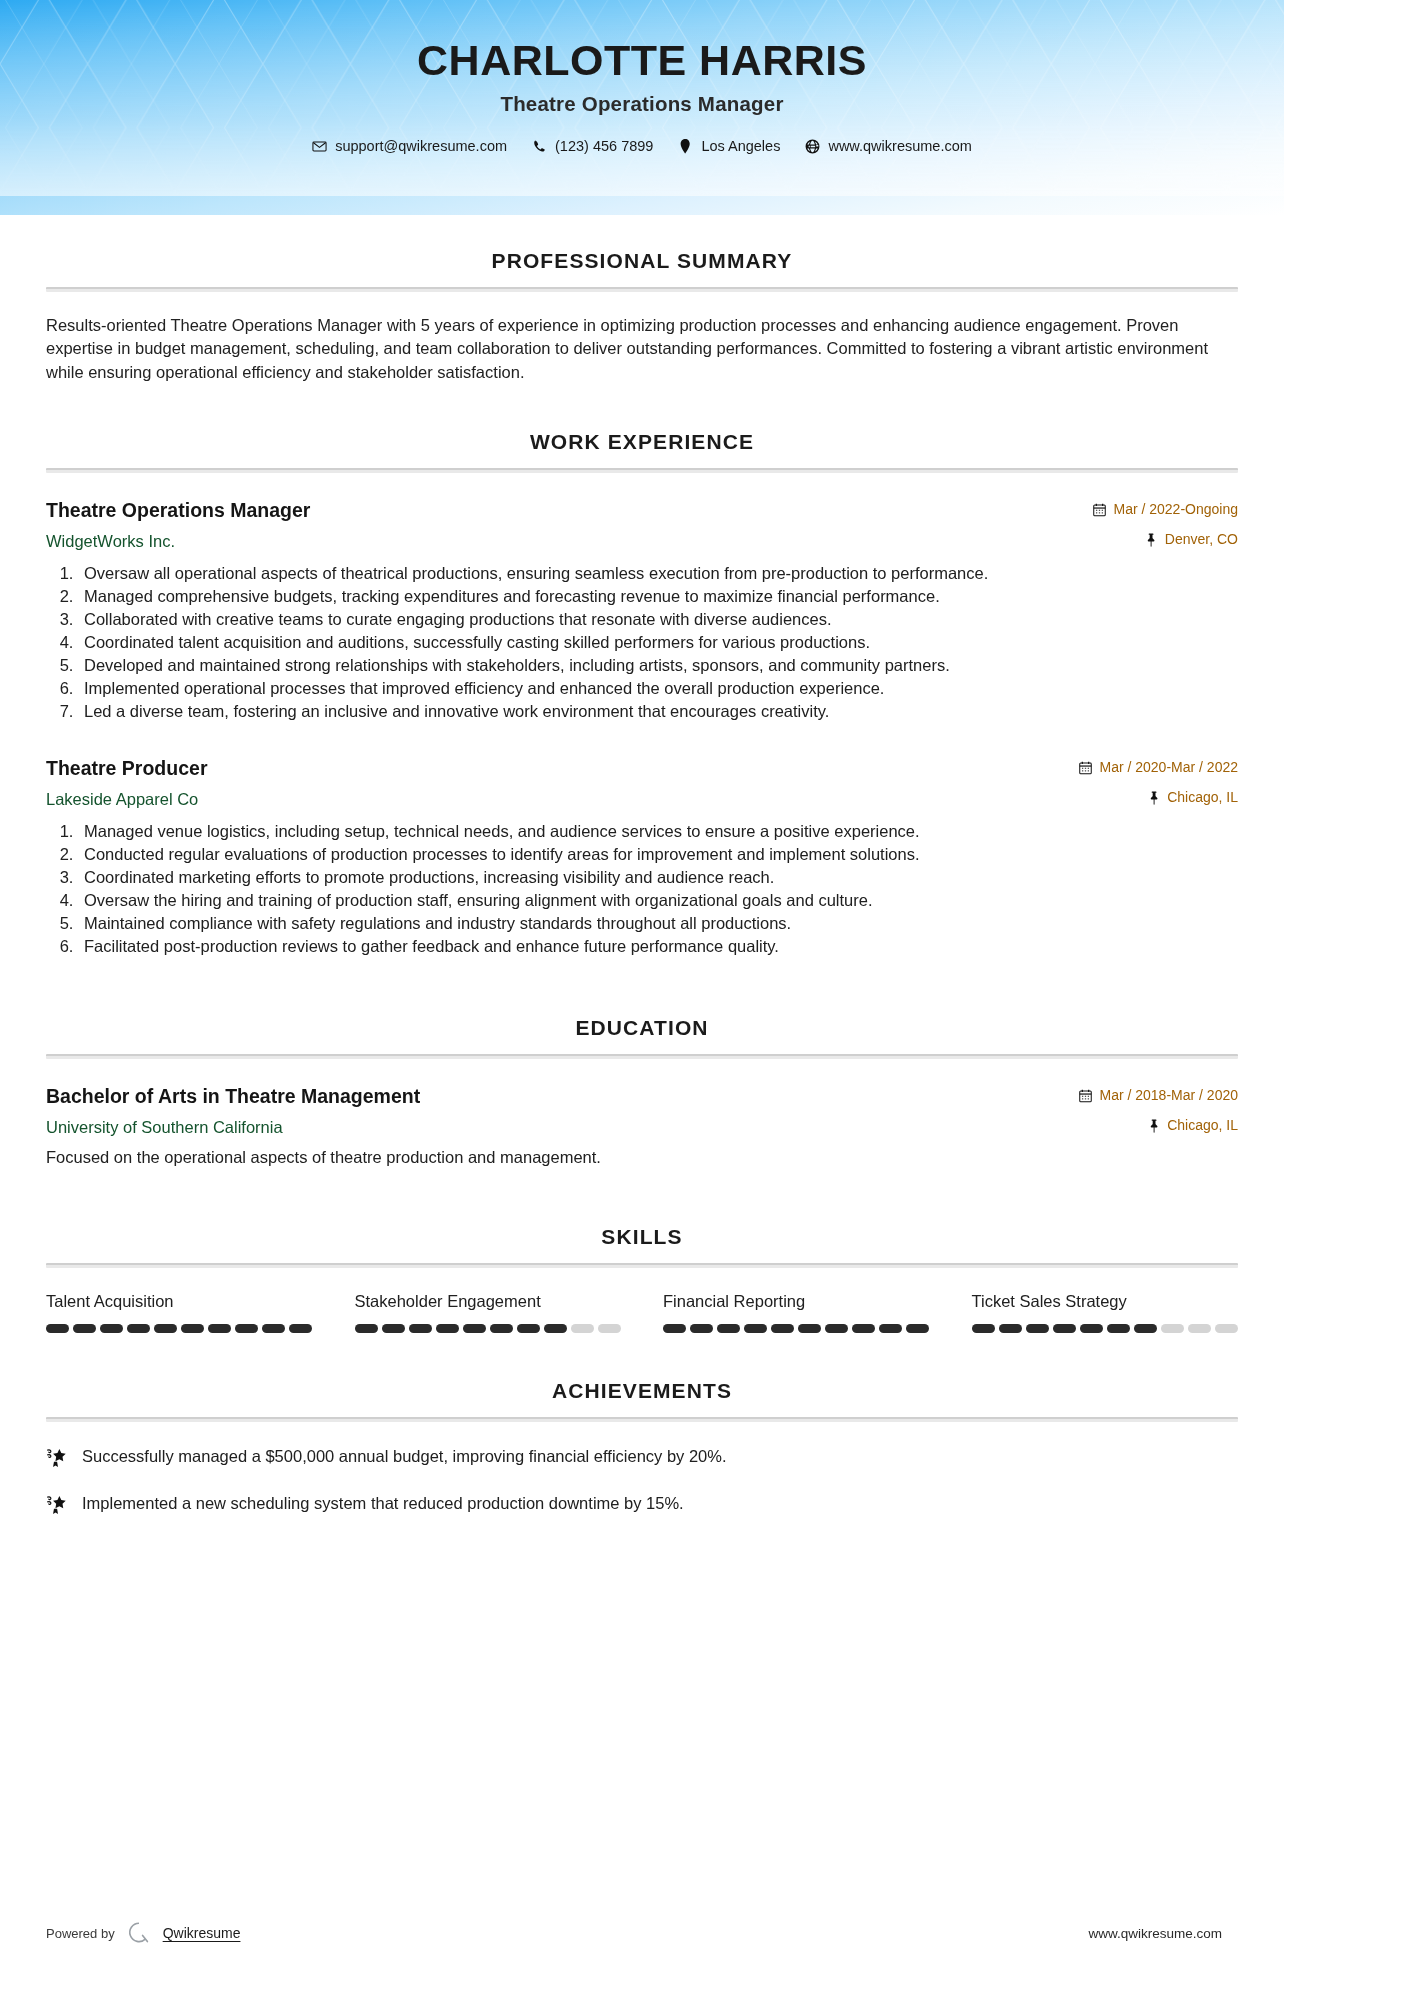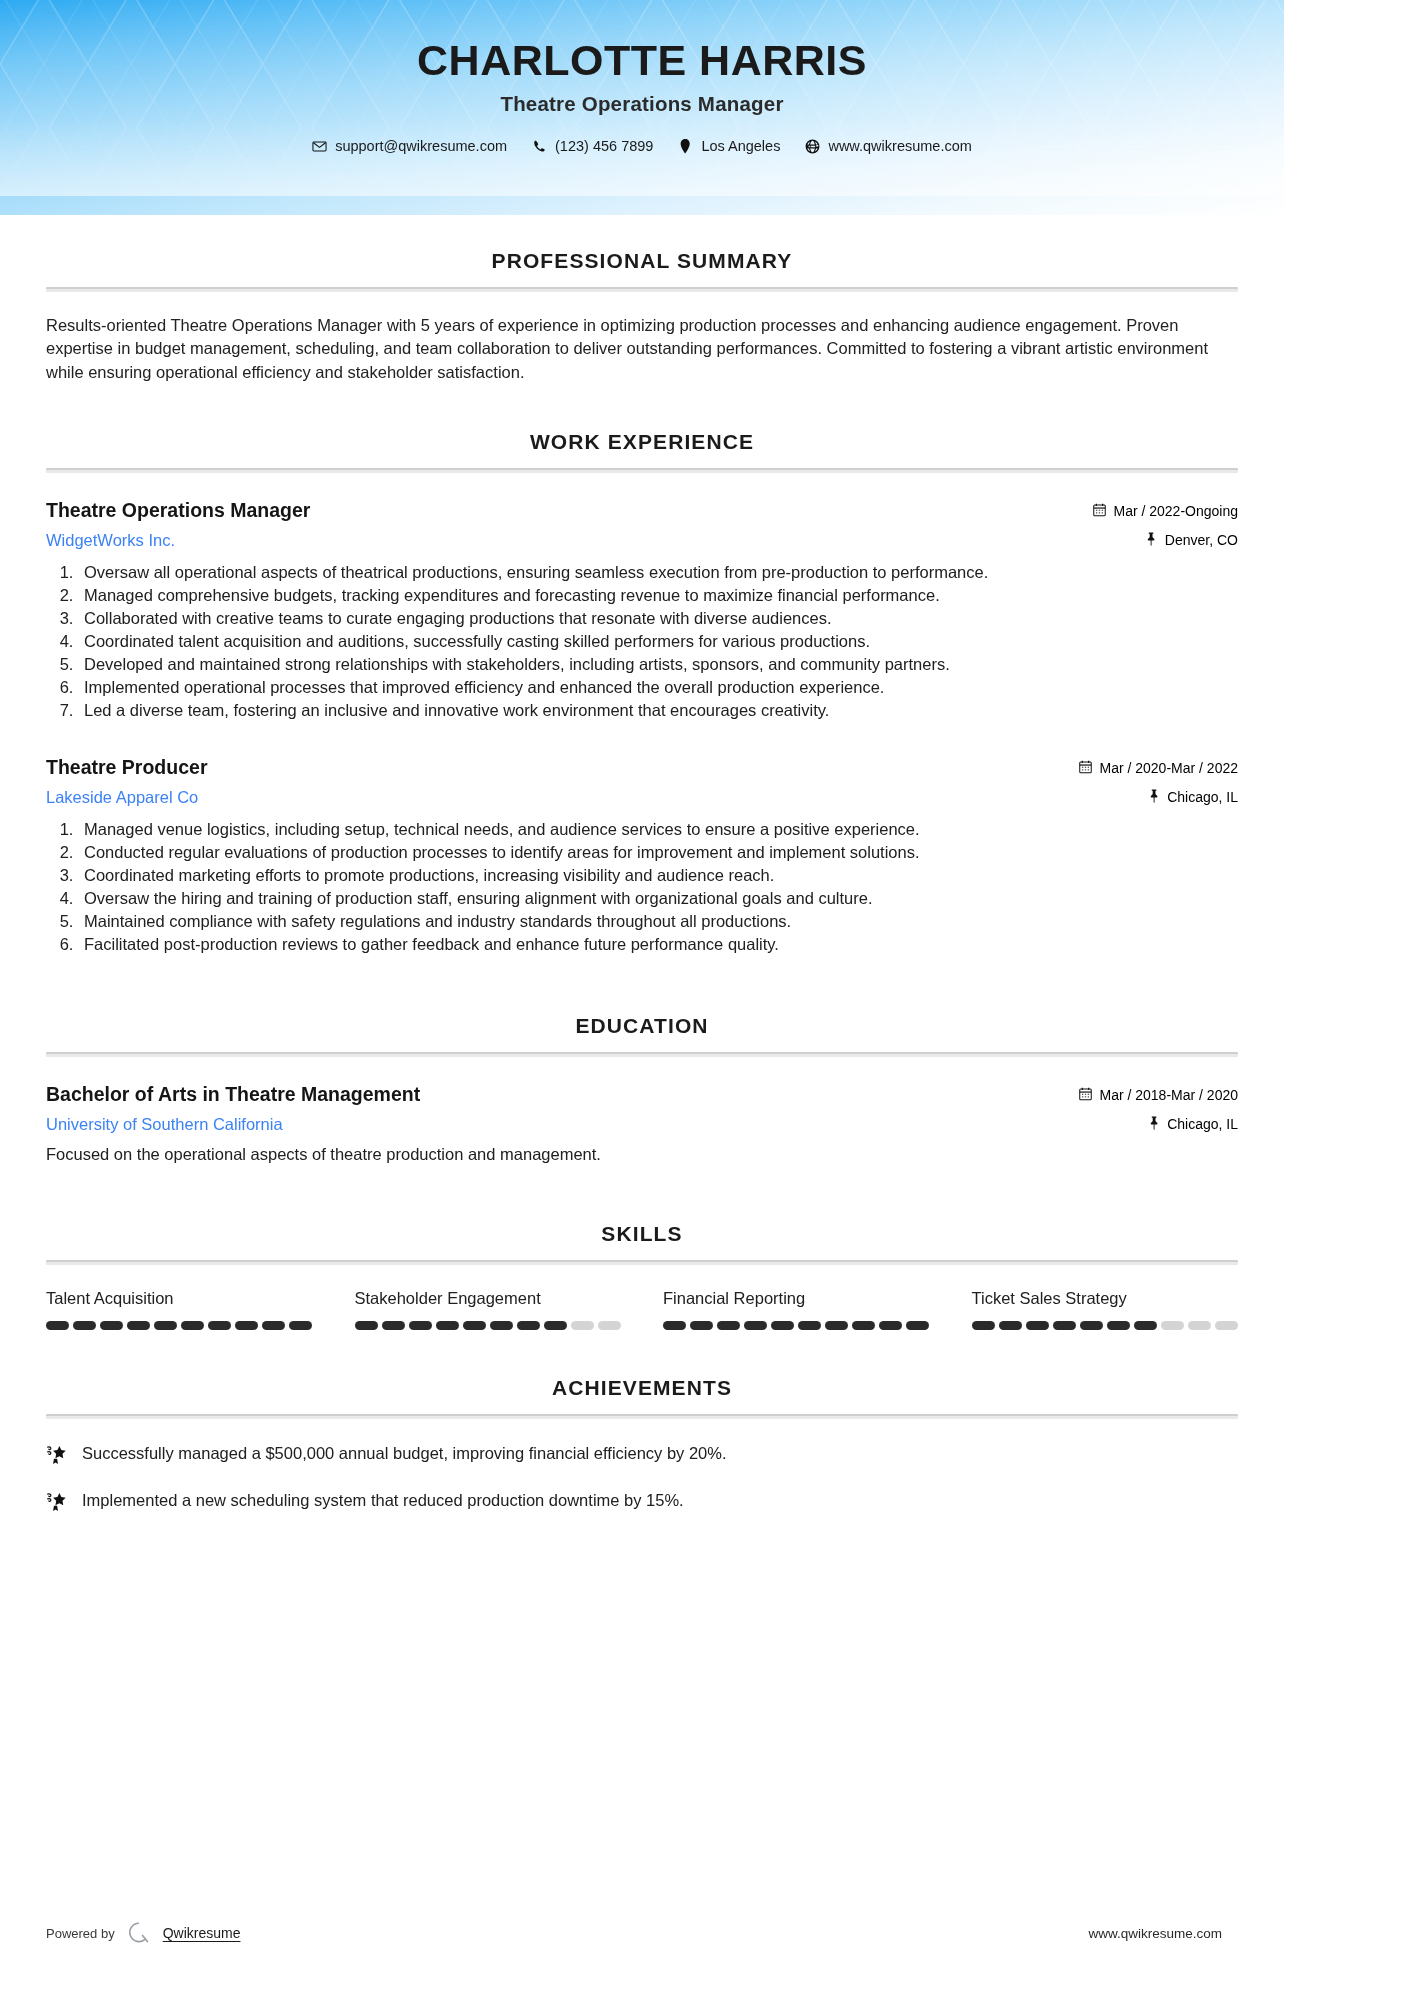--- a/index.html
+++ b/index.html
@@ -121,35 +121,35 @@
     justify-content: space-between;
     align-items: baseline;
   }
   .entry-title {
     font-size: 19.5px;
     font-weight: 600;
     color: #151515;
   }
   .entry-meta {
     font-size: 14px;
-    color: #000000;
+    color: #a16207;
     display: inline-flex;
-    align-items: flex-start;
+    align-items: flex-end;
     gap: 7px;
     white-space: nowrap;
   }
   .entry-sub {
     display: flex;
     justify-content: space-between;
     align-items: baseline;
     margin-top: 9px;
   }
   .entry-org {
     font-size: 16.5px;
-    color: #3b82f6;
+    color: #14532d;
   }
   .meta-icon {
     display: inline-flex;
     align-items: center;
     justify-content: center;
     width: 13px;
     height: 14px;
     color: #111;
   }
   .meta-icon svg { display: block; }

